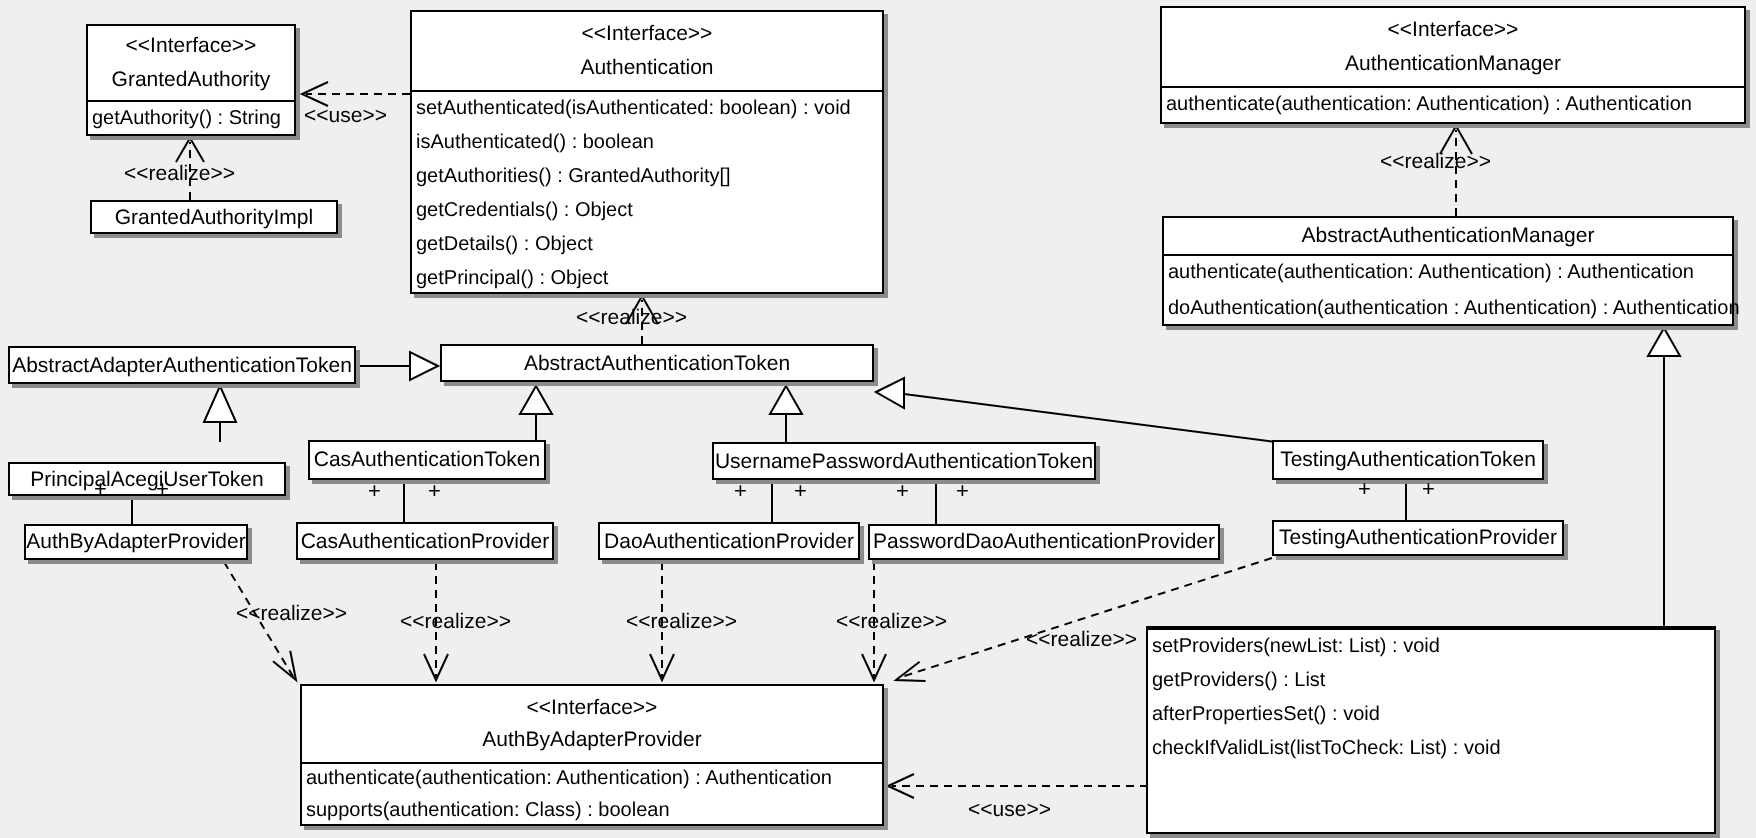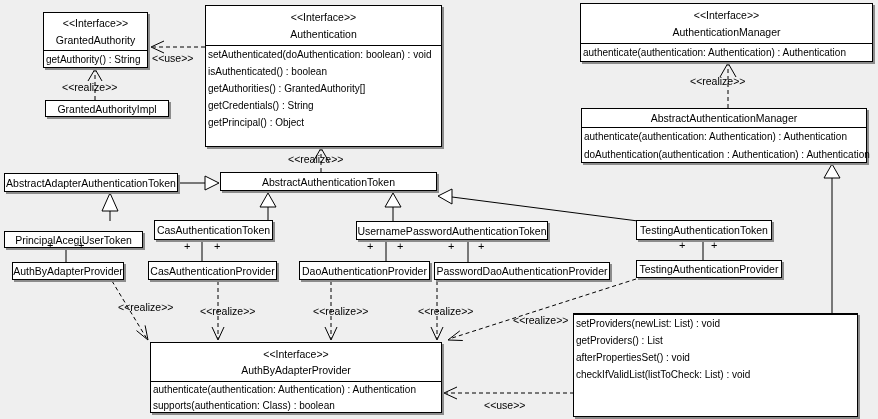--- a/index.html
+++ b/index.html
@@ -112,24 +112,25 @@
   <div class="box single" style="left:45px;top:100px;width:124px;height:17px">
     <span class="cname">GrantedAuthorityImpl</span>
   </div>
 
   <div class="box" style="left:205px;top:5px;width:237px;height:142px">
     <div class="head" style="height:39px">
       <span class="stereo">&lt;&lt;Interface&gt;&gt;</span>
       <span class="cname">Authentication</span>
     </div>
     <div class="methods">
-      <div class="m" style="line-height:17px">setAuthenticated(doAuthentication: boolean) : void</div>
+      <div class="m" style="line-height:17px">setAuthenticated(isAuthenticated: boolean) : void</div>
       <div class="m" style="line-height:17px">isAuthenticated() : boolean</div>
       <div class="m" style="line-height:17px">getAuthorities() : GrantedAuthority[]</div>
-      <div class="m" style="line-height:17px">getCredentials() : String</div>
+      <div class="m" style="line-height:17px">getCredentials() : Object</div>
+      <div class="m" style="line-height:17px">getDetails() : Object</div>
       <div class="m" style="line-height:17px">getPrincipal() : Object</div>
     </div>
   </div>
 
   <div class="box" style="left:580px;top:3px;width:293px;height:59px">
     <div class="head" style="height:39px">
       <span class="stereo">&lt;&lt;Interface&gt;&gt;</span>
       <span class="cname">AuthenticationManager</span>
     </div>
     <div class="methods">

